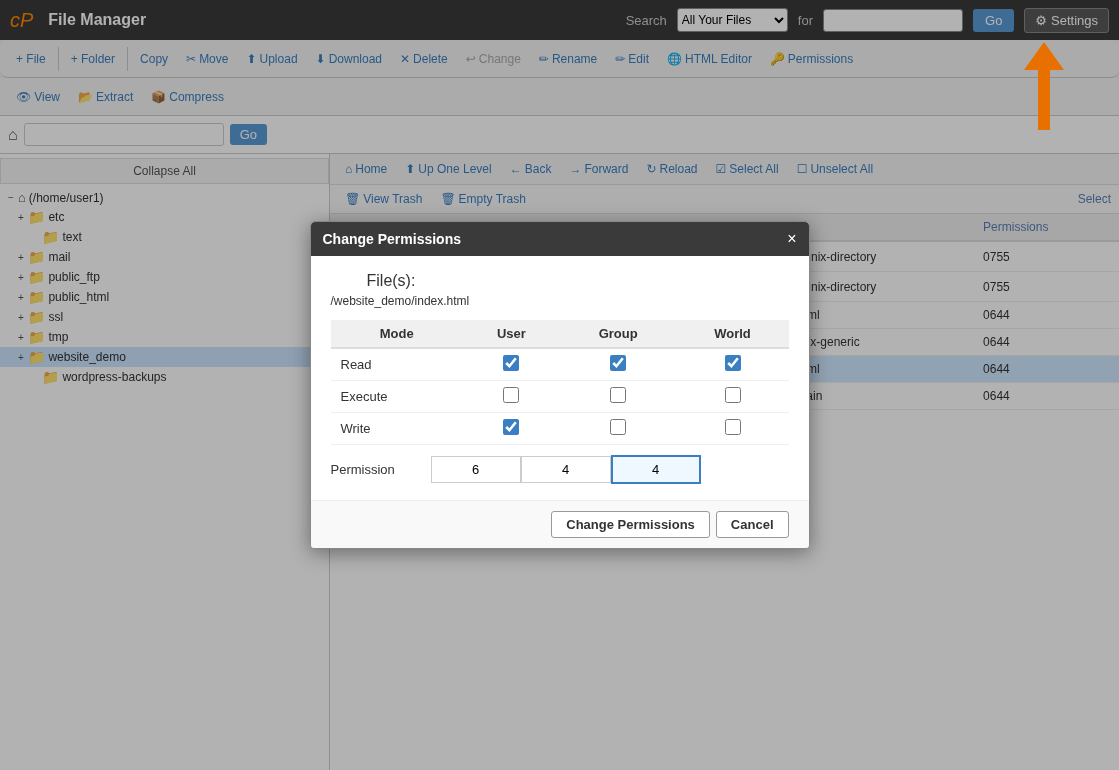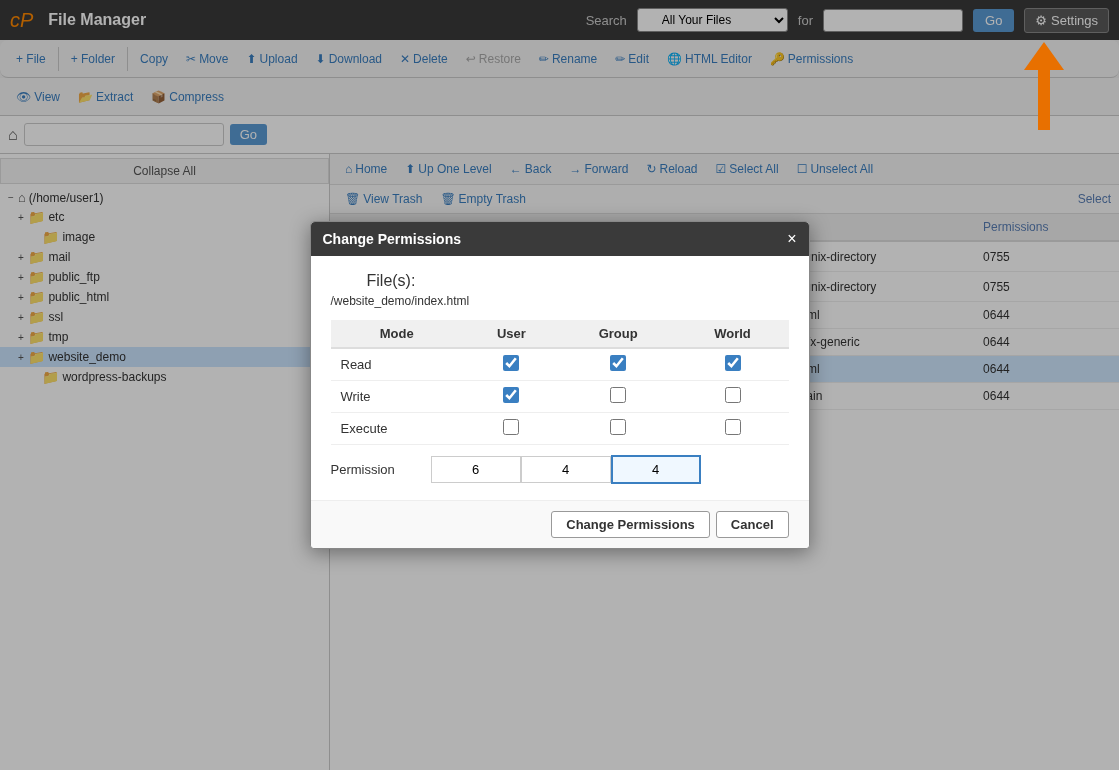--- a/index.html
+++ b/index.html
@@ -3,21 +3,21 @@
   <meta charset="utf-8">
   <style>
     * { box-sizing: border-box; margin: 0; padding: 0; }
     body { font-family: Arial, sans-serif; font-size: 13px; background: #f0f0f0; overflow: hidden; width: 1119px; height: 770px; }
 
     
     .header { background: #3a3a3a; color: #fff; display: flex; align-items: center; padding: 0 10px; height: 40px; gap: 10px; }
     .header .logo { font-size: 20px; color: #f80; margin-right: 5px; font-style: italic; }
     .header .title { font-size: 16px; font-weight: bold; flex: 1; }
     .header .search-label { font-size: 13px; color: #ccc; }
-    .header select { padding: 3px 20px; font-size: 12px; border: 1px solid #888; border-radius: 3px; background: #fff; }
+    .header select { padding: 3px 0; font-size: 12px; border: 1px solid #888; border-radius: 3px; background: #fff; }
     .header .for-label { font-size: 13px; color: #ccc; }
     .header .search-input { padding: 3px 6px; border: 1px solid #888; border-radius: 3px; width: 140px; }
     .header .go-btn { background: #5b9bd5; color: #fff; border: none; padding: 4px 12px; border-radius: 3px; cursor: pointer; font-size: 13px; }
     .header .settings-btn { background: #5a5a5a; color: #fff; border: 1px solid #888; padding: 4px 10px; border-radius: 3px; cursor: pointer; font-size: 13px; display: flex; align-items: center; gap: 4px; }
 
     
     .toolbar { background: #f5f5f5; border-bottom: 1px solid #ccc; display: flex; align-items: center; padding: 4px 8px; gap: 2px; flex-wrap: wrap; height: 38px; border-radius: 8px; }
     .toolbar-btn { background: none; border: none; color: #3a7fc1; cursor: pointer; font-size: 12px; padding: 4px 8px; display: flex; align-items: center; gap: 3px; border-radius: 3px; }
     .toolbar-btn.disabled { color: #aaa; cursor: default; }
     .toolbar-divider { width: 1px; height: 24px; background: #ccc; margin: 0 2px; }
@@ -106,21 +106,21 @@
 <div class="toolbar">
   <button class="toolbar-btn">+ File</button>
   <div class="toolbar-divider"></div>
   <button class="toolbar-btn">+ Folder</button>
   <div class="toolbar-divider"></div>
   <button class="toolbar-btn">Copy</button>
   <button class="toolbar-btn">✂ <span>Move</span></button>
   <button class="toolbar-btn">⬆ <span>Upload</span></button>
   <button class="toolbar-btn">⬇ <span>Download</span></button>
   <button class="toolbar-btn">✕ <span>Delete</span></button>
-  <button class="toolbar-btn disabled">↩ <span>Restore</span></button>
+  <button class="toolbar-btn disabled">↩ <span>Change</span></button>
   <button class="toolbar-btn">✏ <span>Rename</span></button>
   <button class="toolbar-btn">✏ <span>Edit</span></button>
   <button class="toolbar-btn">🌐 <span>HTML Editor</span></button>
   <button class="toolbar-btn">🔑 <span>Permissions</span></button>
 </div>
 
 <div class="toolbar2">
   <button class="toolbar-btn">👁 <span>View</span></button>
   <button class="toolbar-btn">📂 <span>Extract</span></button>
   <button class="toolbar-btn">📦 <span>Compress</span></button>
@@ -142,21 +142,21 @@
       <span>(/home/user1)</span>
     </div>
     <div class="tree-item indent1">
       <span class="toggle">+</span>
       <span class="folder-icon">📁</span>
       <span>etc</span>
     </div>
     <div class="tree-item indent2">
       <span class="toggle"></span>
       <span class="folder-icon">📁</span>
-      <span>image</span>
+      <span>text</span>
     </div>
     <div class="tree-item indent1">
       <span class="toggle">+</span>
       <span class="folder-icon">📁</span>
       <span>mail</span>
     </div>
     <div class="tree-item indent1">
       <span class="toggle">+</span>
       <span class="folder-icon">📁</span>
       <span>public_ftp</span>
@@ -289,28 +289,28 @@
           </tr>
         </thead>
         <tbody>
           <tr>
             <td>Read</td>
             <td><input type="checkbox" checked="" style=""></td>
             <td><input type="checkbox" checked="" style=""></td>
             <td><input type="checkbox" checked="" style=""></td>
           </tr>
           <tr>
+            <td>Execute</td>
+            <td><input type="checkbox" style=""></td>
+            <td><input type="checkbox" style=""></td>
+            <td><input type="checkbox" style=""></td>
+          </tr>
+          <tr>
             <td>Write</td>
             <td><input type="checkbox" checked="" style=""></td>
-            <td><input type="checkbox" style=""></td>
-            <td><input type="checkbox" style=""></td>
-          </tr>
-          <tr>
-            <td>Execute</td>
-            <td><input type="checkbox" style=""></td>
             <td><input type="checkbox" style=""></td>
             <td><input type="checkbox" style=""></td>
           </tr>
         </tbody>
       </table>
       <div class="perm-input-row">
         <span class="perm-label">Permission</span>
         <input class="perm-num-input" type="text" value="6" style="">
         <input class="perm-num-input" type="text" value="4" style="">
         <input class="perm-num-input active" type="text" value="4" style="">

